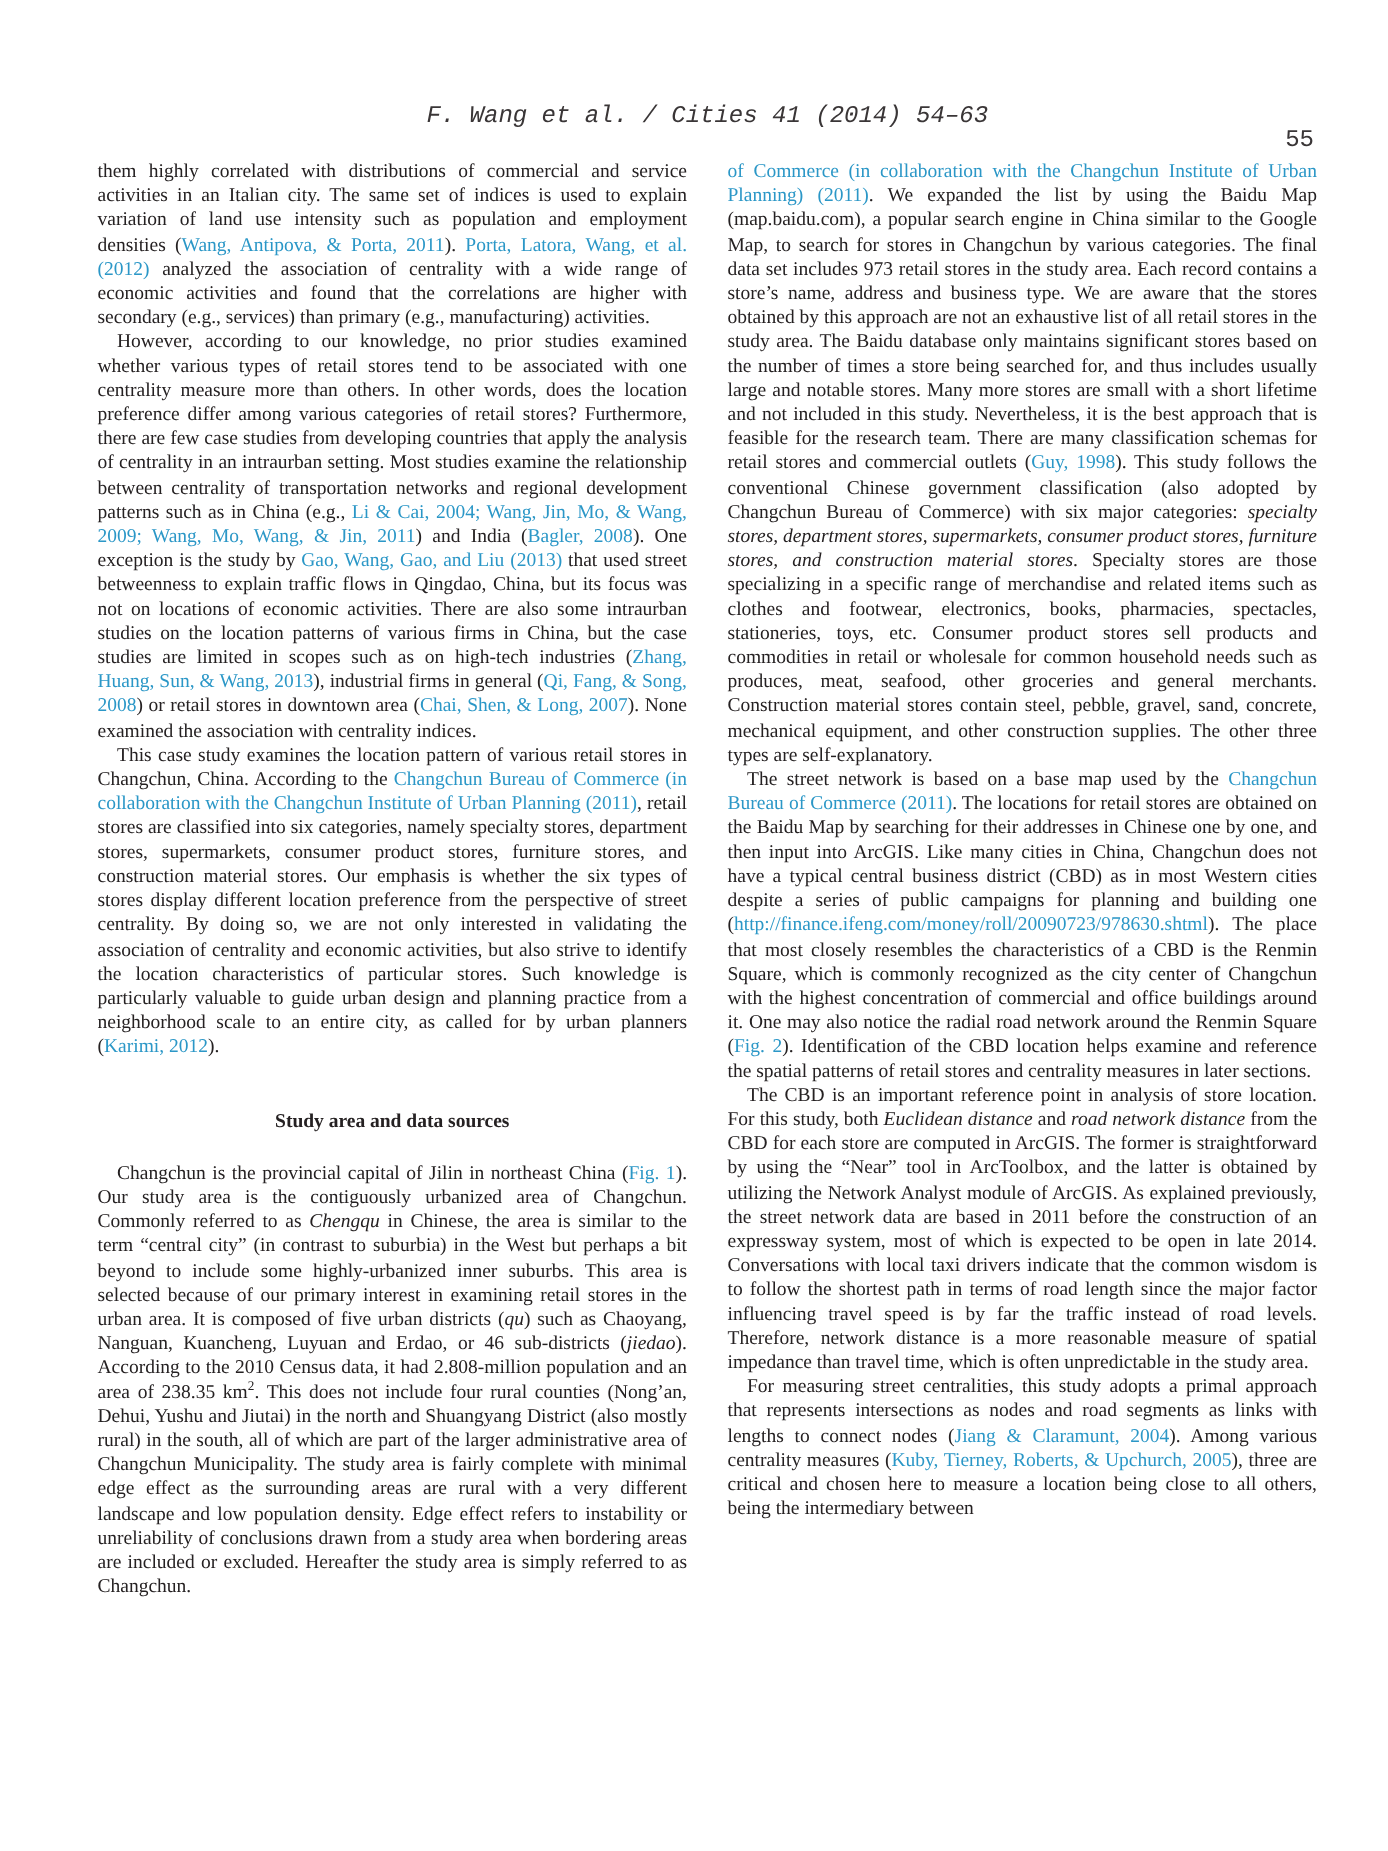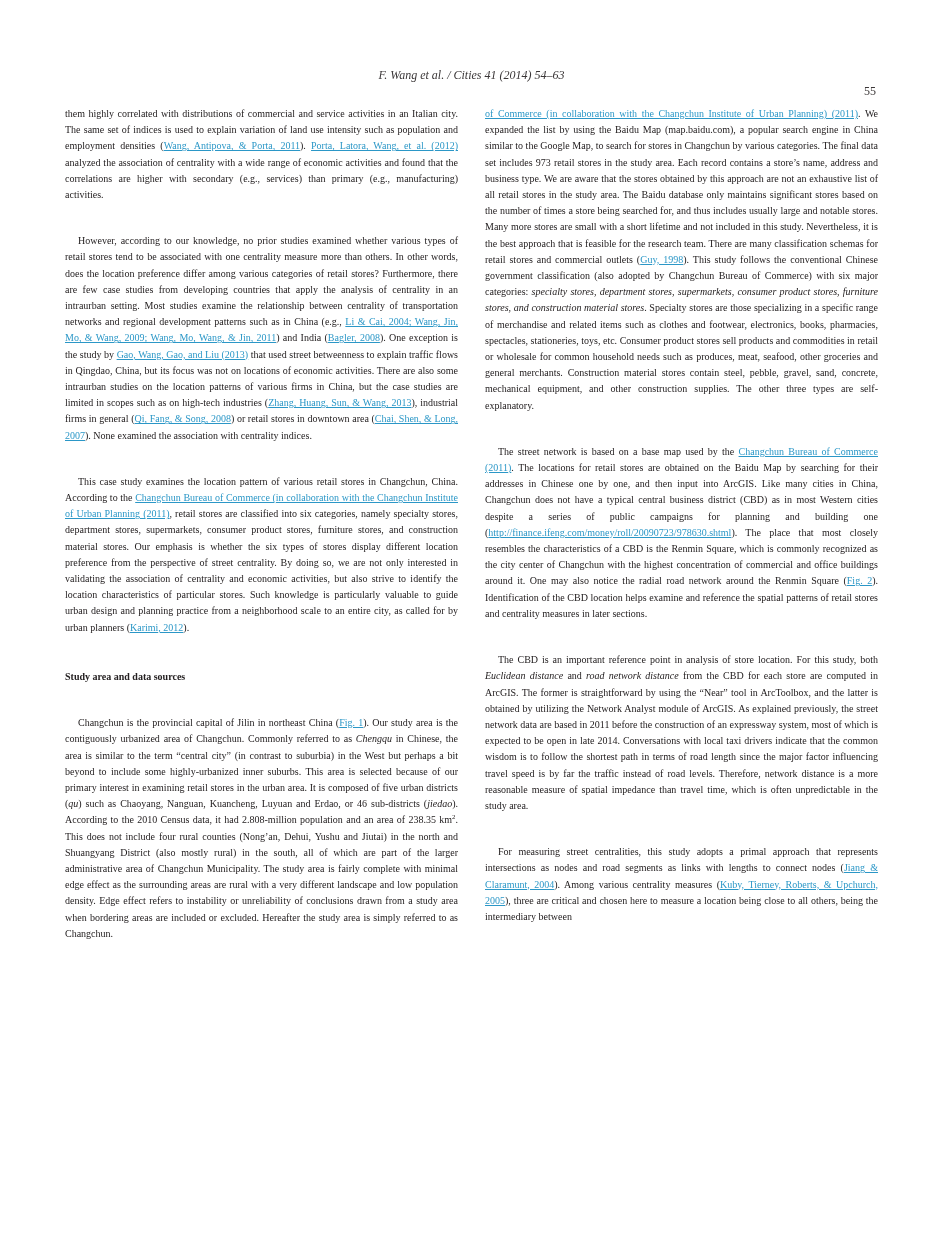--- a/index.html
+++ b/index.html
@@ -19,62 +19,61 @@
   .content {
     position: absolute;
     left: 65px;
     top: 68px;
     width: 813px;
   }
   .header-row {
     position: relative;
     width: 100%;
     height: 20px;
-    font-size: 12px;
+    font-size: 16px;
     color: #3a3637;
+    font-family: Liberation Mono, monospace;
   }
   .running-title {
     position: absolute;
     left: 0; right: 0;
     text-align: center;
     font-style: italic;
   }
   .page-number {
     position: absolute;
     right: 2px;
     top: 16px;
     font-style: normal;
   }
   .columns {
     margin-top: 18px;
     display: flex;
     gap: 27px;
   }
   .col {
     width: 393px;
-    font-size: 10px;
+    font-size: 13px;
     line-height: 16.2px;
     text-align: justify;
   }
   .col p {
     margin: 0;
   }
   .col p.indent {
     text-indent: 13px;
-    margin-top: 30px;
   }
   .section-heading {
     font-weight: bold;
     margin: 33px 0 19px 0;
-    text-align: left;
+    text-align: center;
   }
   .cite-link {
     color: var(--link-color, #2b97c7);
     cursor: pointer;
-    text-decoration: underline;
   }
   .it {
     font-style: italic;
   }
   sup {
     font-size: 0.68em;
     line-height: 0;
   }
 </style>
 </head>

